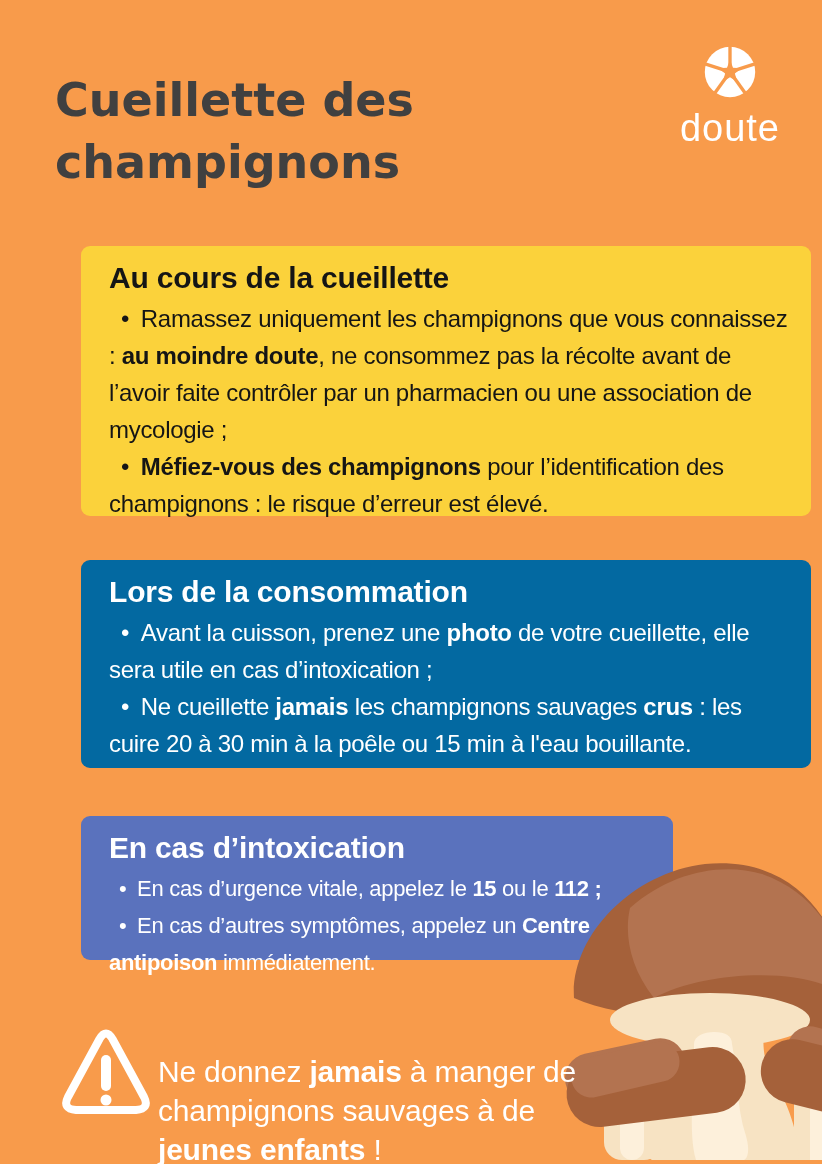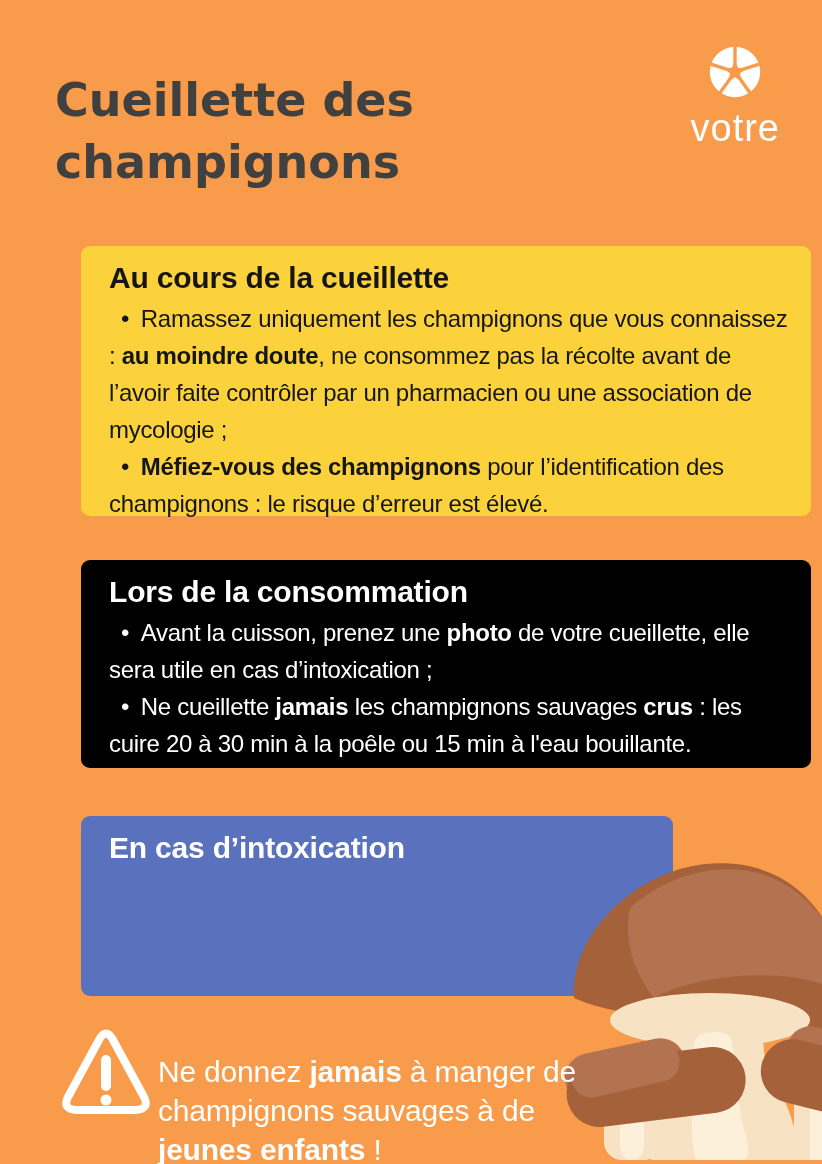--- a/index.html
+++ b/index.html
@@ -36,21 +36,21 @@
     letter-spacing:-0.2px;
   }
   .bullet{
     margin:0;font-size:24px;line-height:37px;letter-spacing:-0.3px;
     text-indent:12px;
   }
   .bullet::before{content:"\2022\2002";}
   .bullet strong{font-weight:bold;}
   .box-yellow{top:246px;height:270px;background:#fbd23b;color:#151515;}
   .box-salmon{top:560px;height:208px;background:#e08d64;color:#ffffff;}
-  .box-blue{top:816px;height:180px;width:592px;background:#5a72bd;color:#ffffff;
+  .box-blue{top:816px;height:144px;width:592px;background:#5a72bd;color:#ffffff;
             padding-right:6px;}
   .box-blue .bullet{font-size:22px;letter-spacing:-0.3px;text-indent:10px;}
   
   .warning-triangle{position:absolute;left:60px;top:1026px;}
   .warning-text{
     position:absolute;left:158px;top:1022px;width:474px;
     color:#ffffff;font-size:30px;line-height:39px;letter-spacing:-0.2px;
   }
   .warning-text strong{font-weight:bold;}
   
@@ -71,41 +71,45 @@
                  L 0,5.5 L -7.64,10.52 L -5.23,1.70 L -12.36,-4.02 L -3.23,-4.45 Z"></path>
         <g stroke="#f89b4b" stroke-width="3.6">
           <line x1="0" y1="-7" x2="0" y2="-29"></line>
           <line x1="6.7" y1="-2.2" x2="27.6" y2="-9"></line>
           <line x1="4.1" y1="5.7" x2="17" y2="23.5"></line>
           <line x1="-4.1" y1="5.7" x2="-17" y2="23.5"></line>
           <line x1="-6.7" y1="-2.2" x2="-27.6" y2="-9"></line>
         </g>
       </svg>
     </span>
-    <span class="logo-text">votre</span>
+    <span class="logo-text">doute</span>
   </div>
 
   <section class="box box-yellow" style="background-color: rgb(251, 210, 59);">
     <h2>Au cours de la cueillette</h2>
     <div>
         <p class="bullet"><span>Ramassez uniquement les champignons que vous connaissez : </span><strong>au moindre doute</strong><span>, ne consommez pas la récolte avant de l’avoir faite contrôler par un pharmacien ou une association de mycologie ;</span></p>
         <p class="bullet"><strong>Méfiez-vous des champignons</strong><span> pour l’identification des champignons : le risque d’erreur est élevé.</span></p>
       </div>
   </section>
 
-  <section class="box box-salmon" style="background-color: #000000;">
+  <section class="box box-salmon" style="background-color: #0369a1;">
     <h2>Lors de la consommation</h2>
     <div>
         <p class="bullet"><span>Avant la cuisson, prenez une </span><strong>photo</strong><span> de votre cueillette, elle sera utile en cas d’intoxication ;</span></p>
         <p class="bullet"><span>Ne cueillette </span><strong>jamais</strong><span> les champignons sauvages </span><strong>crus</strong><span> : les cuire 20 à 30 min à la poêle ou 15 min à l'eau bouillante.</span></p>
       </div>
   </section>
 
   <section class="box box-blue" style="background-color: rgb(90, 114, 189);">
     <h2>En cas d’intoxication</h2>
+    <div>
+        <p class="bullet"><span>En cas d’urgence vitale, appelez le </span><strong>15</strong><span> ou le </span><strong>112 ;</strong></p>
+        <p class="bullet"><span>En cas d’autres symptômes, appelez un </span><strong>Centre antipoison</strong><span> immédiatement.</span></p>
+      </div>
   </section>
 
   <span class="mushrooms">
     <svg width="262" height="322" viewBox="0 0 262 322">
 
       <rect x="234" y="146" width="34" height="180" fill="#f7e3c3"></rect>
       <rect x="250" y="156" width="14" height="170" fill="#fdf0db"></rect>
 
       <path d="M 14,160 C 10,100 70,35 145,26 C 210,20 250,52 272,96 L 272,196
                C 210,178 80,190 14,160 Z" fill="#a5613a"></path>

